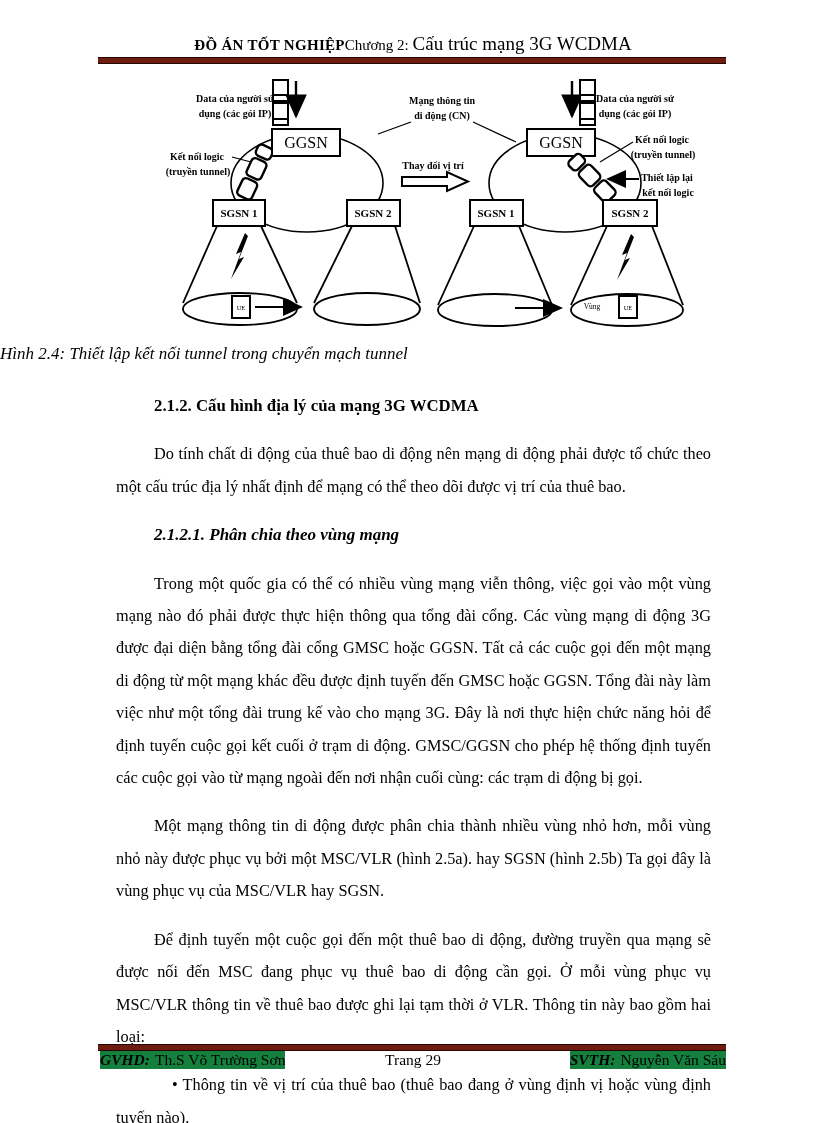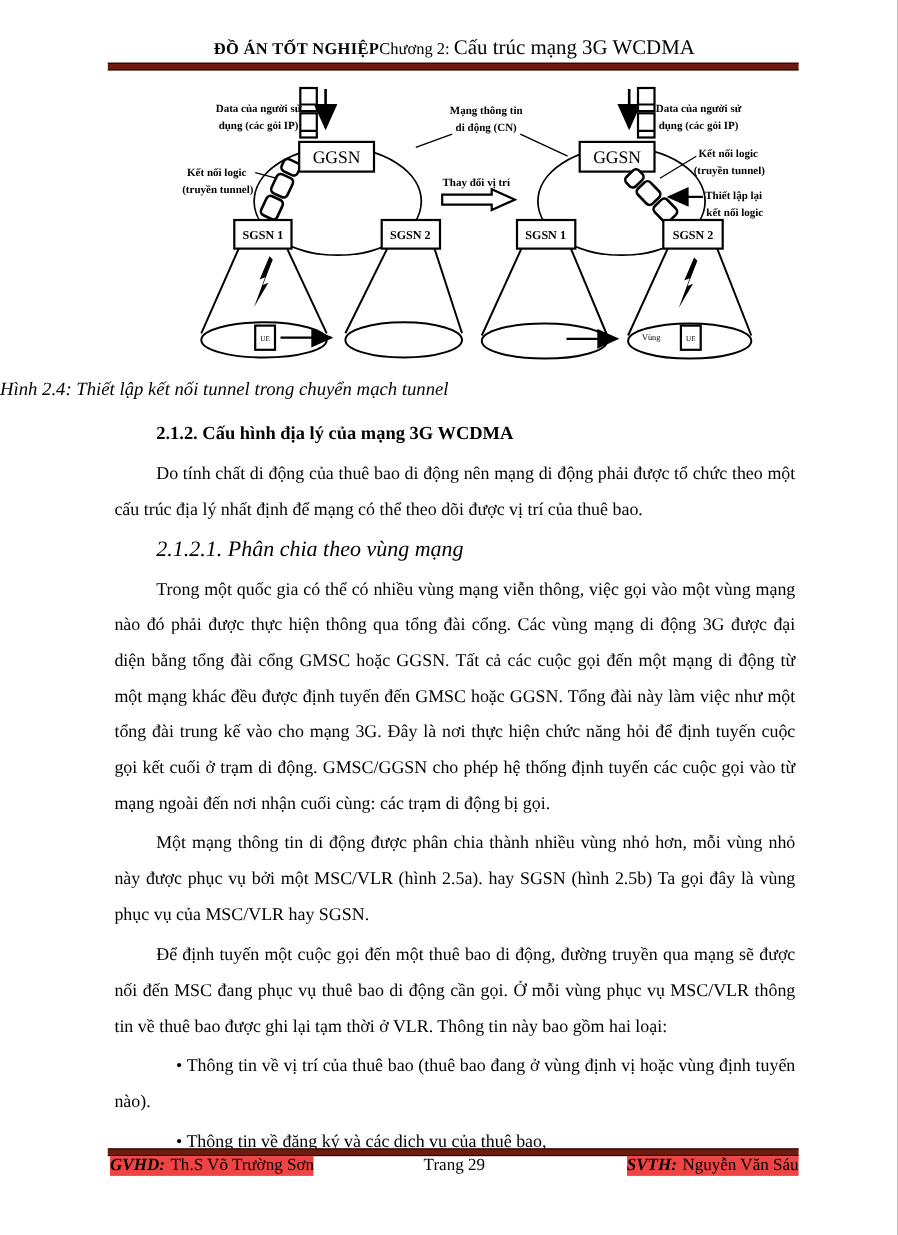--- a/index.html
+++ b/index.html
@@ -31,33 +31,33 @@
   .figure svg{display:block;}
   .caption{
     position:absolute;left:0;right:0;top:344px;
     text-align:left;font-style:italic;font-size:17px;
   }
   
   .body-text{
     position:absolute;left:100px;top:374px;width:627px;
     font-size:16.3px;line-height:32.4px;text-align:justify;
   }
-  .body-text p{margin:4px;text-indent:38px;}
+  .body-text p{margin:16px;text-indent:38px;}
   .h-main{font-weight:bold;font-size:16.8px;margin:0 0 3px 0;text-indent:0;}
-  .h-sub{font-weight:normal;font-style:italic;font-size:20px;margin:0;text-indent:0;}
+  .h-sub{font-weight:bold;font-style:italic;font-size:17px;margin:0;text-indent:0;}
   .bullet{text-indent:56px !important;}
   
   .footer{
     position:absolute;left:100px;right:90px;top:1051px;
     display:flex;justify-content:space-between;align-items:baseline;
     font-size:15.5px;
   }
   .footer .flabel{font-weight:bold;font-style:italic;margin-right:5px;}
   .footer .center{position:absolute;left:0;right:0;text-align:center;}
-  .footer .left,.footer .right{position:relative;z-index:1;background:#ef4444;}
+  .footer .left,.footer .right{position:relative;z-index:1;background:#15803d;}
   
   text{font-family:"Liberation Serif","DejaVu Serif",serif;}
   .lbl{font-size:10px;font-weight:bold;}
   .node-big{font-size:16px;}
   .node-sm{font-size:11px;font-weight:bold;}
   .tiny{font-size:6.5px;}
   .vung{font-size:7.5px;}
 </style>
 </head>
 <body>

